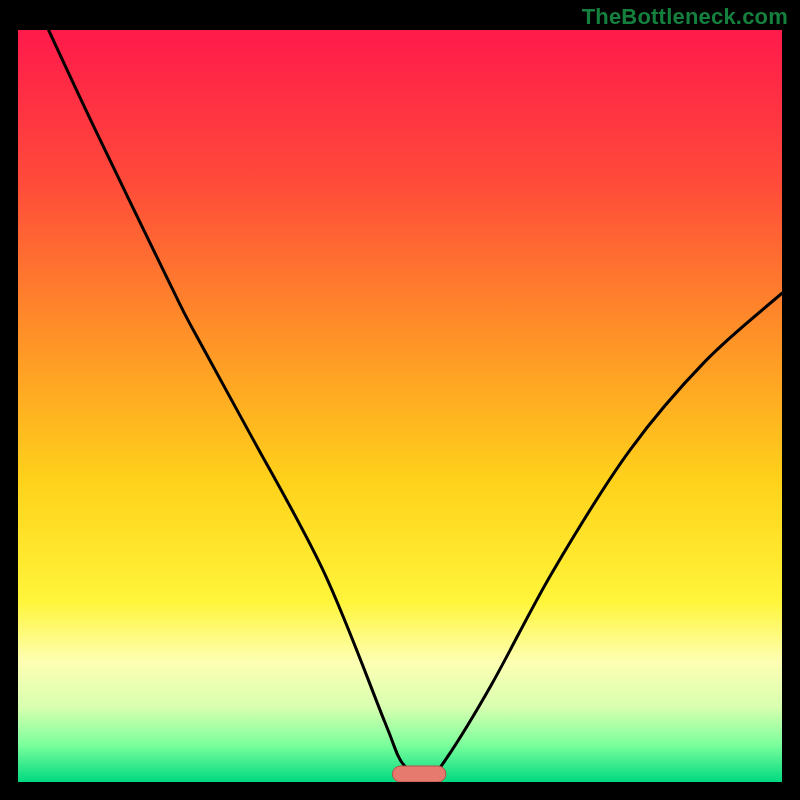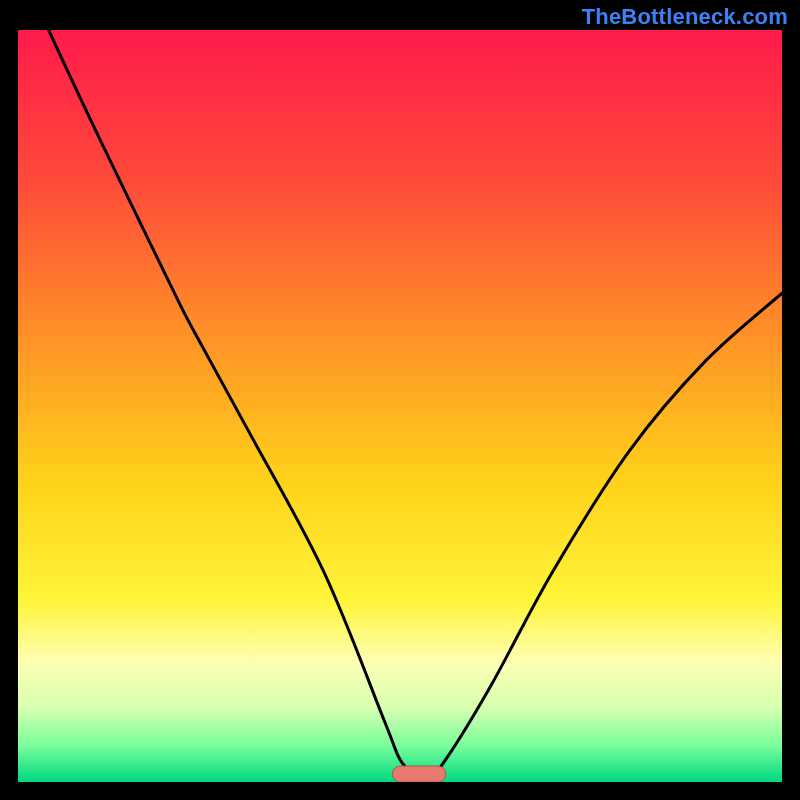--- a/index.html
+++ b/index.html
@@ -14,21 +14,21 @@
   .frame {
     position: relative;
     width: 800px;
     height: 800px;
     background: #000;
   }
   .watermark {
     position: absolute;
     top: 4px;
     right: 12px;
-    color: #3b82f6;
+    color: #15803d;
     font-size: 22px;
     font-weight: 600;
     letter-spacing: 0.2px;
     z-index: 10;
   }
   .plot-outer {
     position: absolute;
     left: 18px;
     top: 30px;
     width: 764px;

